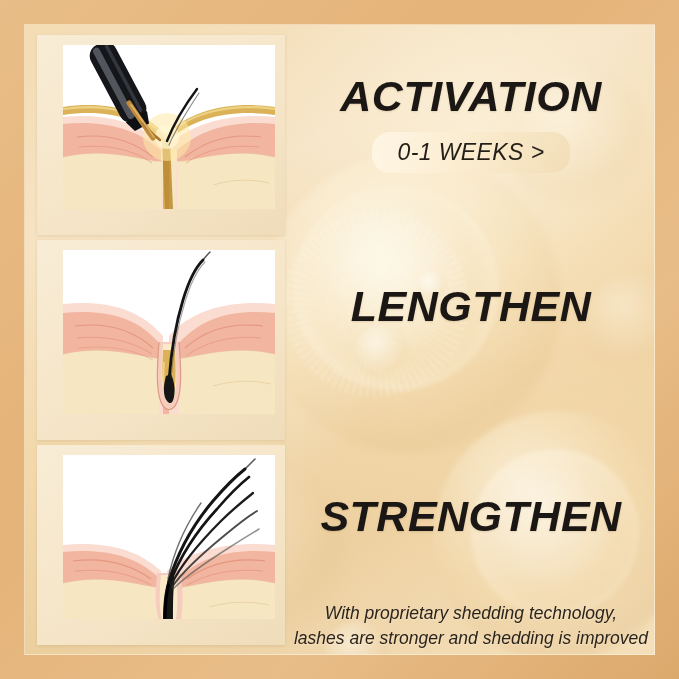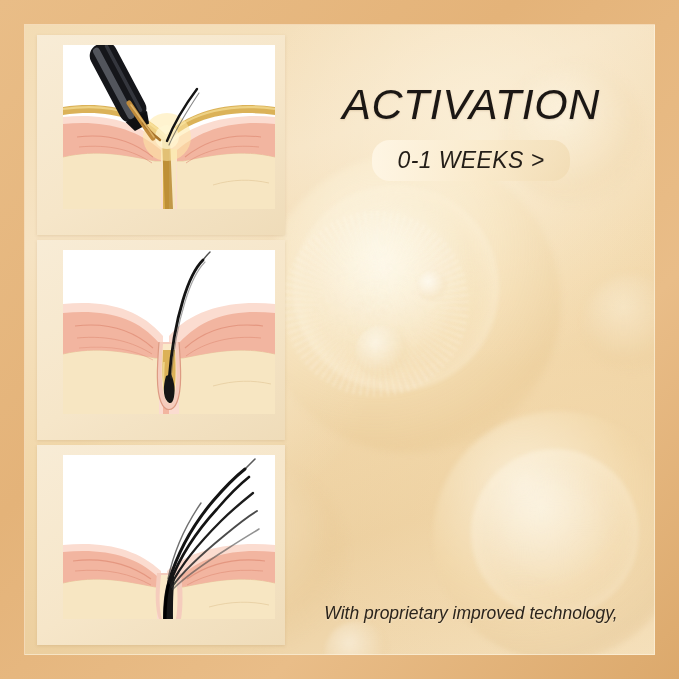--- a/index.html
+++ b/index.html
@@ -91,24 +91,24 @@
 
   
   .steps{position:absolute;left:262px;top:0;width:368px;height:630px;z-index:20;}
   .step{position:absolute;left:0;width:368px;text-align:center;}
   .s1{top:42px;}
   .s2{top:252px;}
   .s3{top:462px;}
 
   .step-title{
     font-family:"Liberation Sans", sans-serif;
-    font-weight:normal;font-style:italic;
+    font-weight:bold;font-style:italic;
     font-size:43px;letter-spacing:.5px;
     color:#1b1714;line-height:1;
-    margin:16px 0 14px 0;
+    margin:8px 0 14px 0;
     text-shadow:0 1px 2px rgba(120,85,40,.18);
     white-space:nowrap;
   }
   .badge{
     display:inline-block;
     padding:7px 26px 8px 26px;
     border-radius:18px;
     background:linear-gradient(100deg, rgba(255,247,231,.88) 0%, rgba(250,234,203,.80) 55%, rgba(240,217,174,.66) 100%);
     font-style:italic;font-size:23px;letter-spacing:.4px;
     color:#241e18;line-height:1.15;
@@ -262,25 +262,28 @@
     </div>
 
     <div class="steps">
 
       <div class="step s1">
         <div class="step-title">ACTIVATION</div>
         <span class="badge">0-1 WEEKS &gt;</span>
       </div>
 
       <div class="step s2">
+        <div class="step-title">LENGTHEN</div>
       </div>
 
       <div class="step s3">
+        <div class="step-title">STRENGTHEN</div>
       </div>
 
       <div class="tagline">
-        <div>With proprietary improved technology,</div>
+        <div>With proprietary shedding technology,</div>
+        <div>lashes are stronger and shedding is improved</div>
       </div>
     </div>
   </div>
 
   <div class="frame-line"></div>
 </div>
 
 </body></html>

